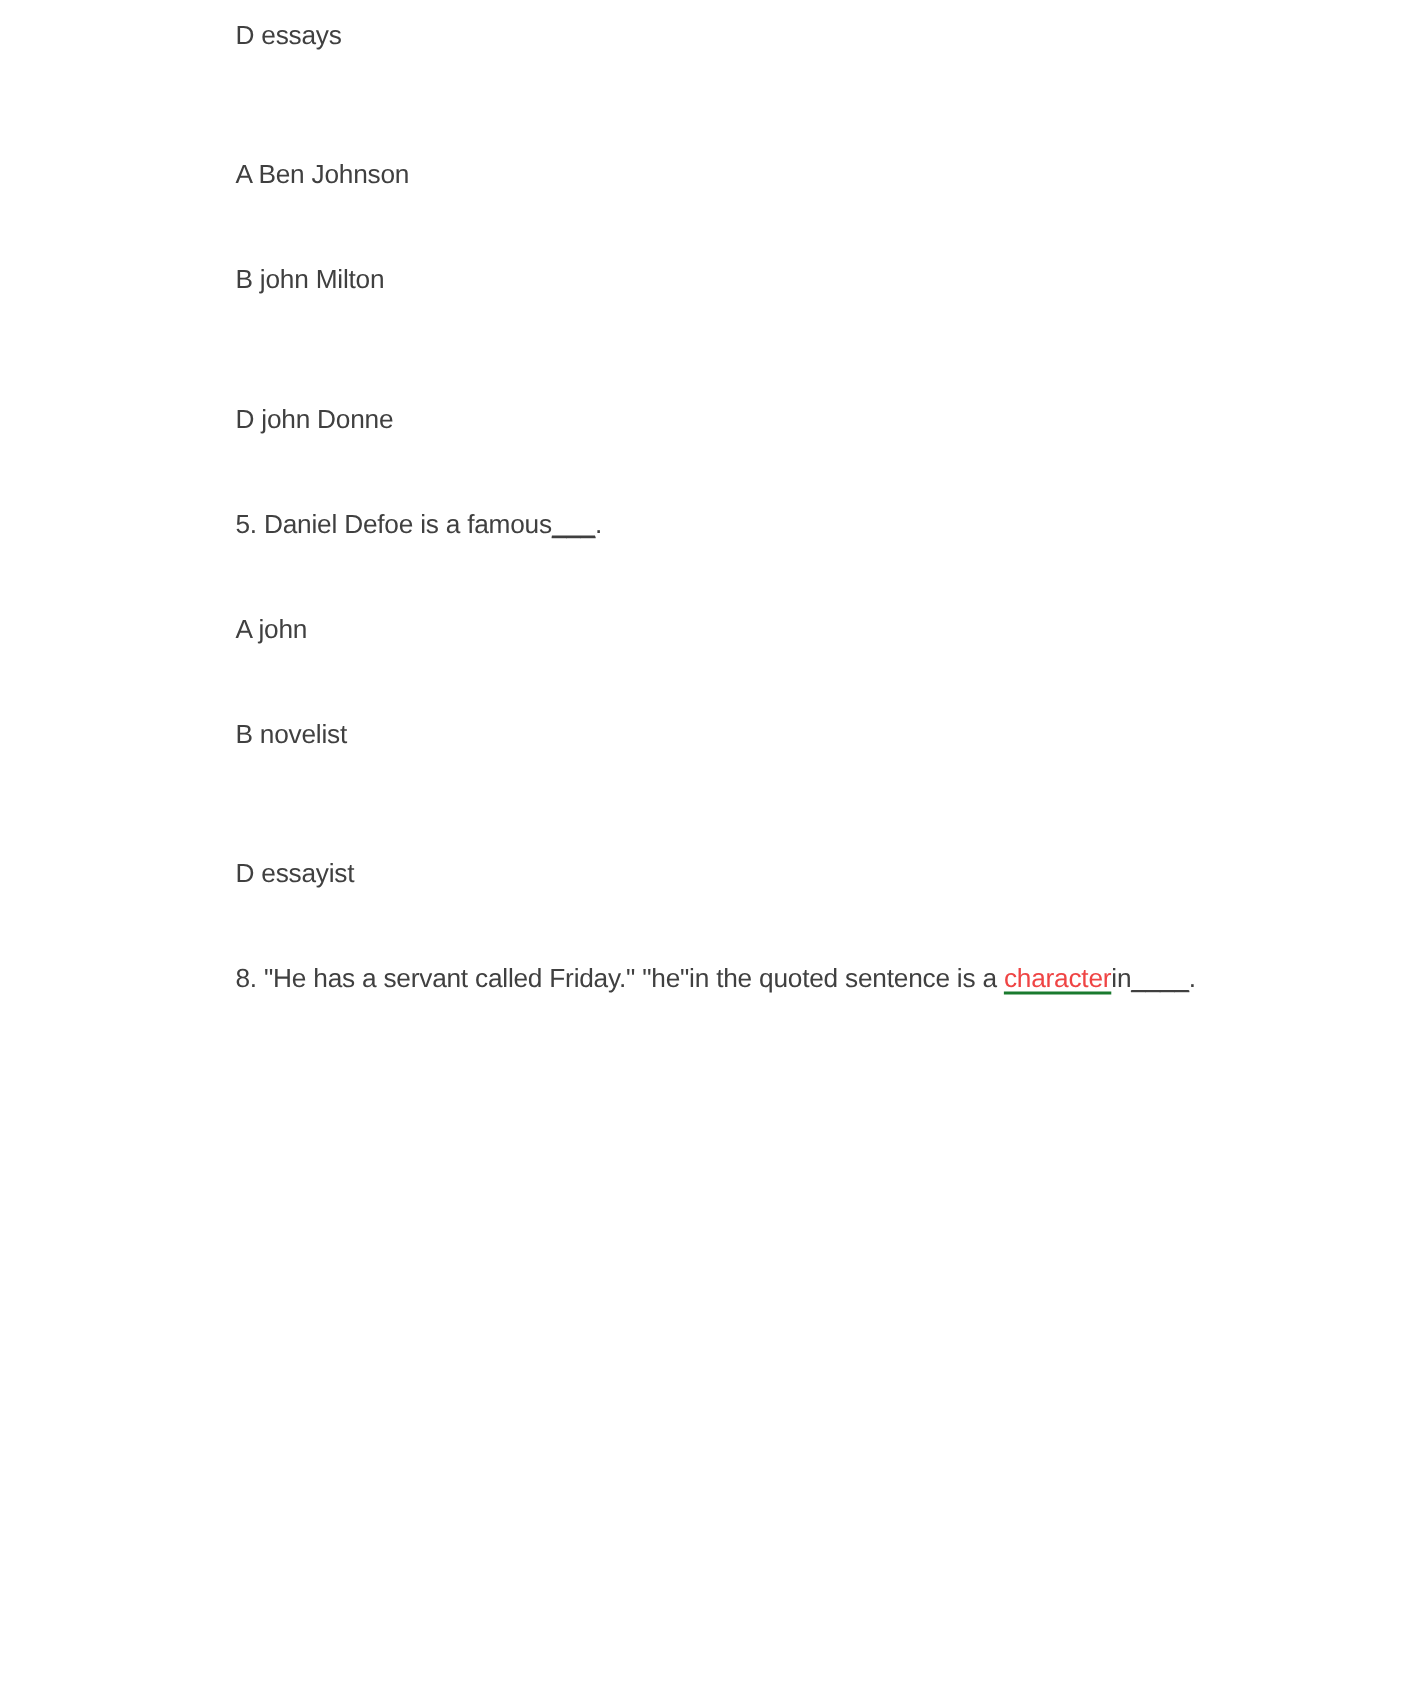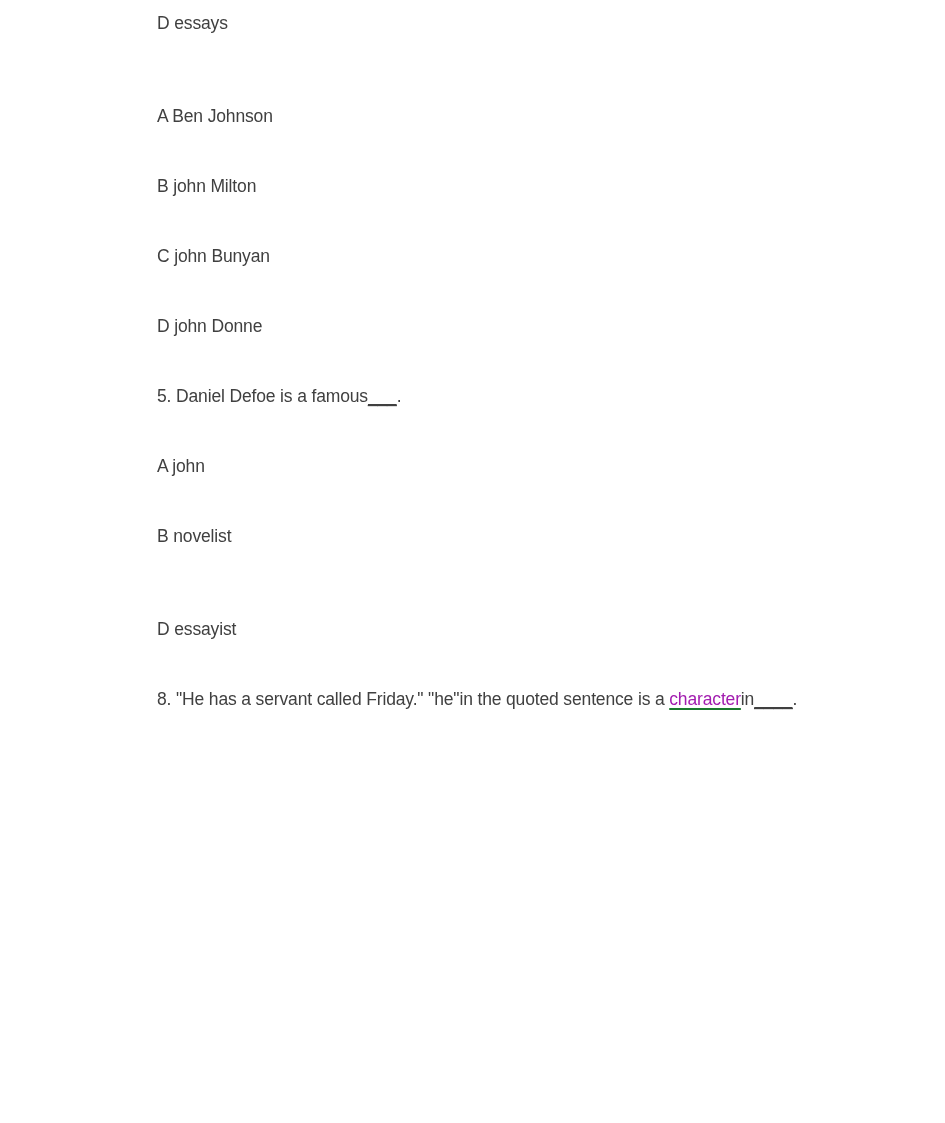--- a/index.html
+++ b/index.html
@@ -48,21 +48,21 @@
   .sp-opt { height: 23px; }
   .sp-q   { height: 23px; }
 
   .blank {
     text-decoration: underline;
     text-decoration-color: #404040;
     text-decoration-thickness: 1px;
     text-underline-offset: 2px;
   }
   .link-green {
-    color: #a21caf;
+    color: #ef4444;
     text-decoration: underline;
     text-decoration-color: #1a7a2e;
     text-decoration-thickness: 1.5px;
     text-underline-offset: 3px;
     cursor: pointer;
   }
 </style>
 </head>
 <body>
 
@@ -75,21 +75,20 @@
 
 
     <div class="sp-q"></div>
 
     <div class="para option">A Ben Johnson</div>
     <div class="sp-opt"></div>
 
     <div class="para option">B john Milton</div>
     <div class="sp-opt"></div>
 
-    <div class="para option">C john Bunyan</div>
     <div class="sp-opt"></div>
 
     <div class="para option">D john Donne</div>
     <div class="sp-opt"></div>
 
     <div class="para question"><span>5. Daniel Defoe is a famous</span><span class="blank">___</span><span>.</span></div>
 
     <div class="sp-q"></div>
 
     <div class="para option">A john</div>

